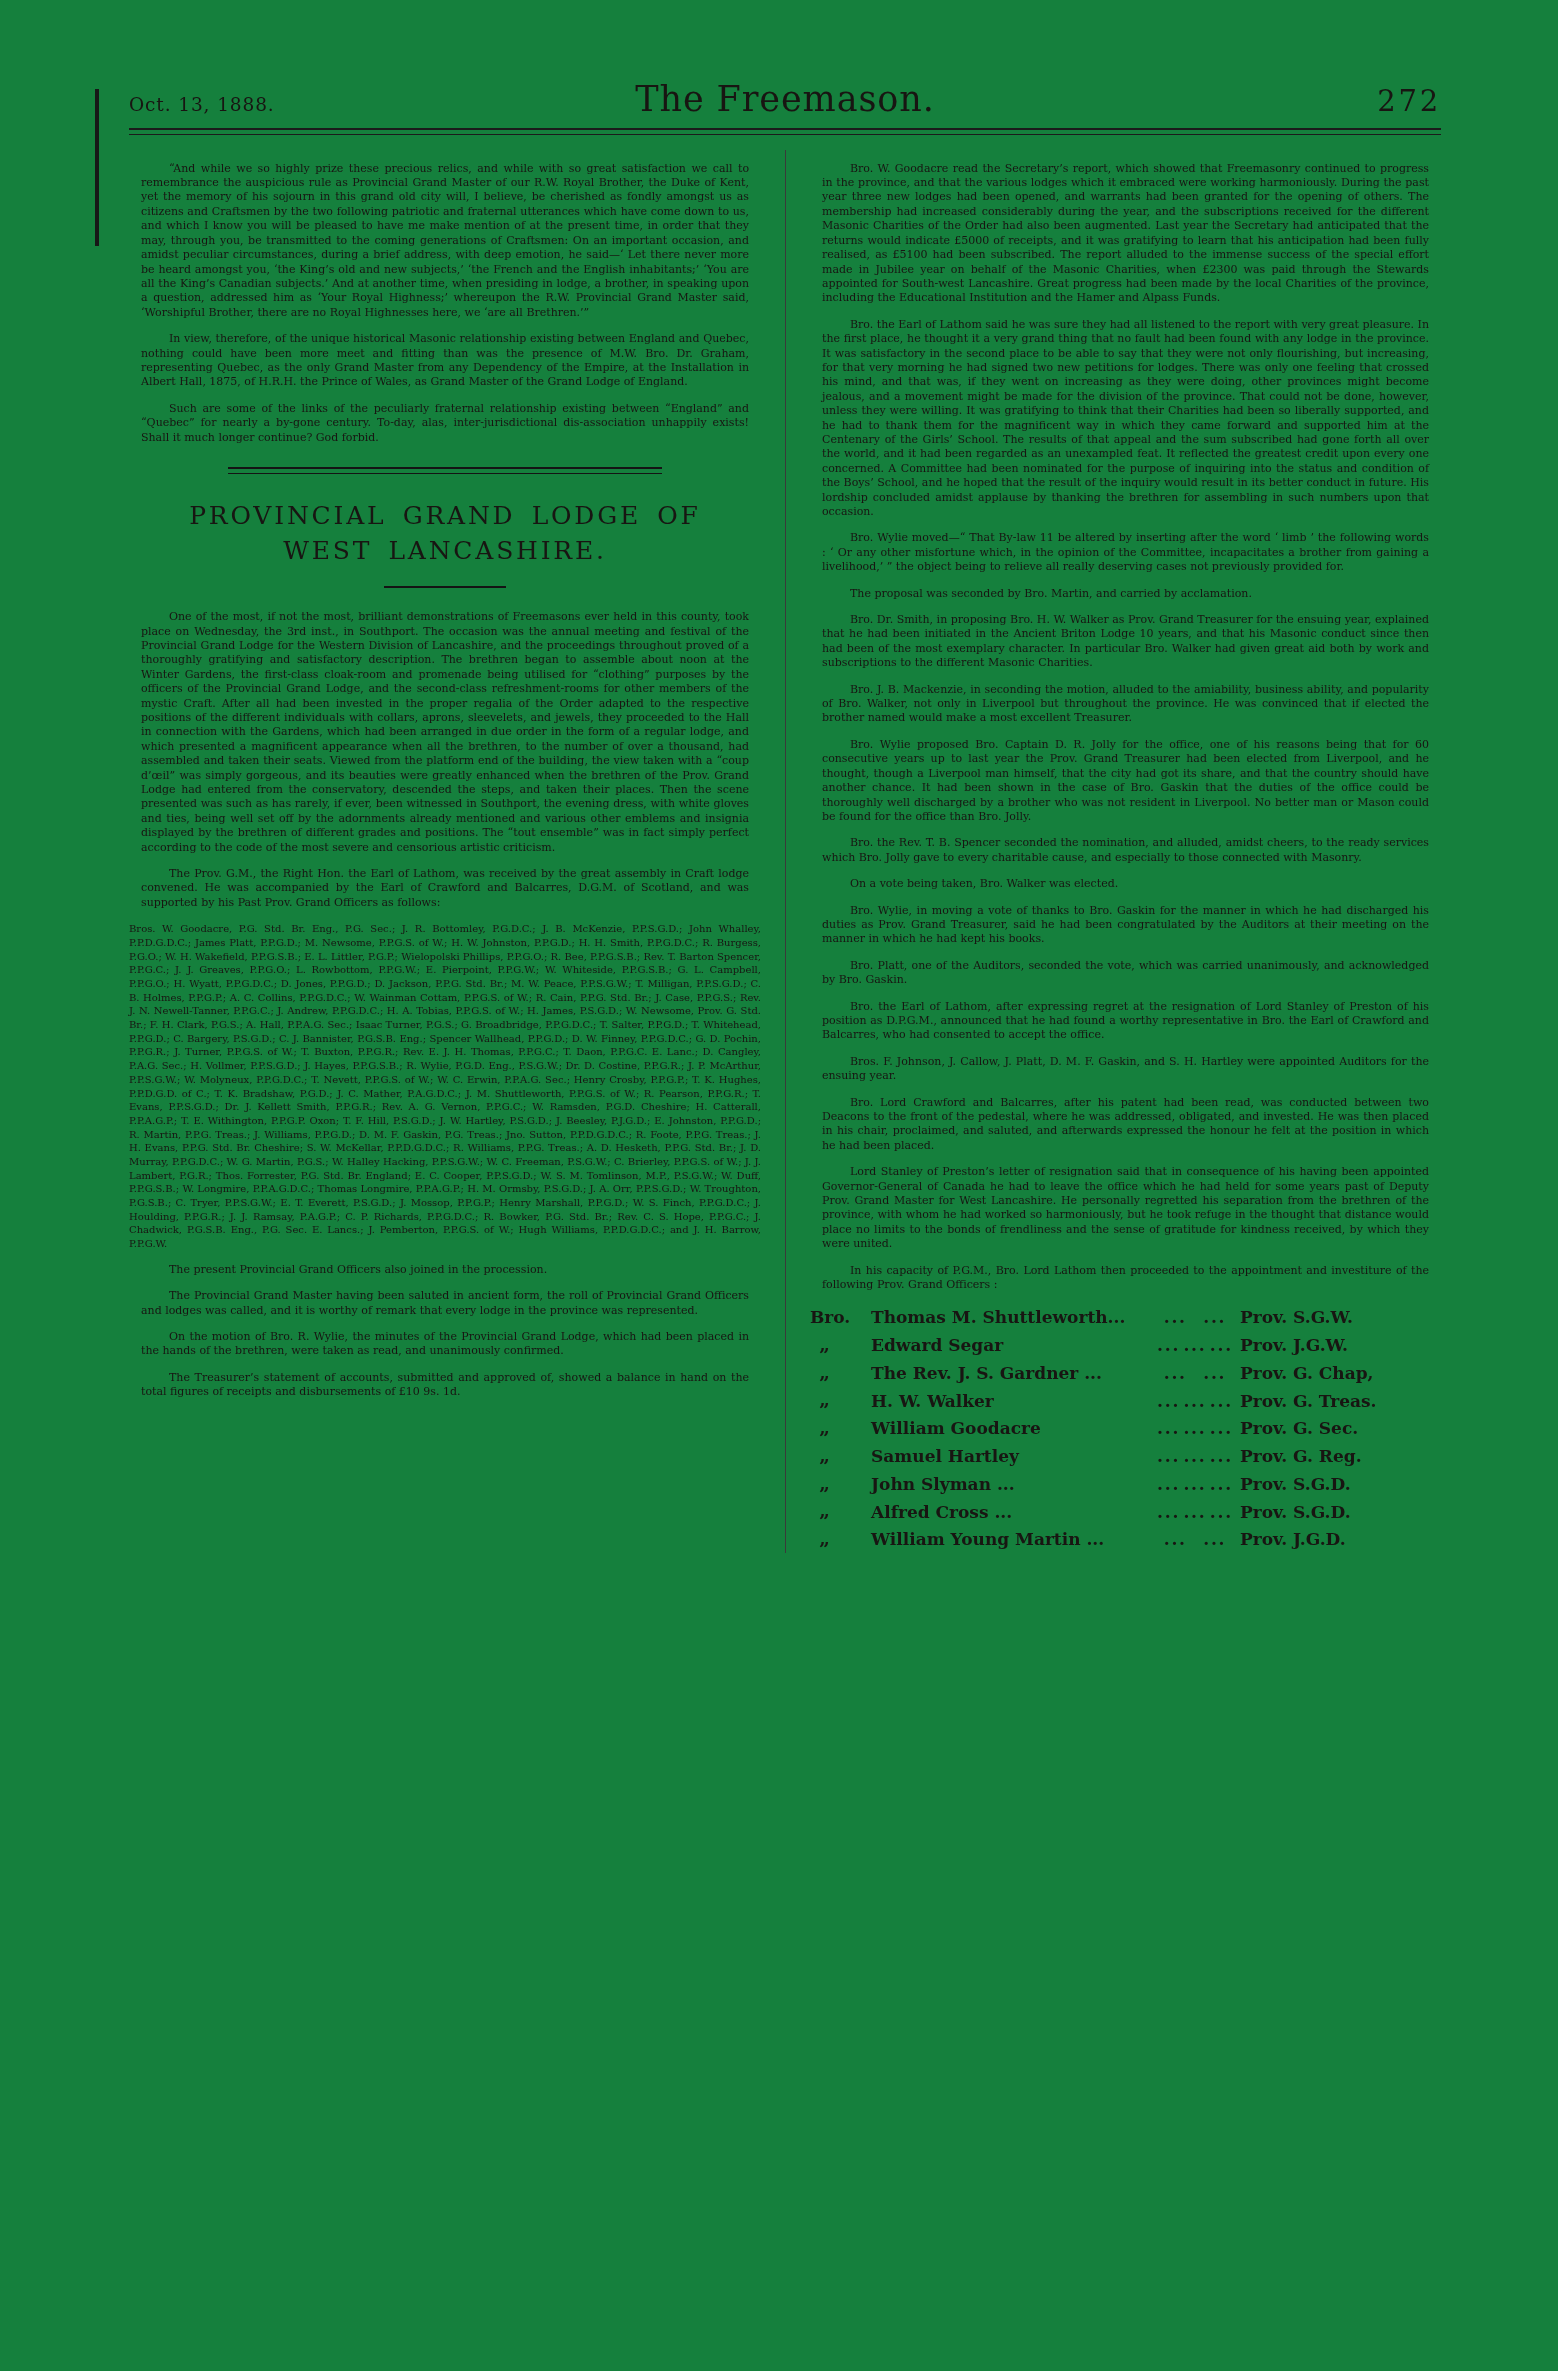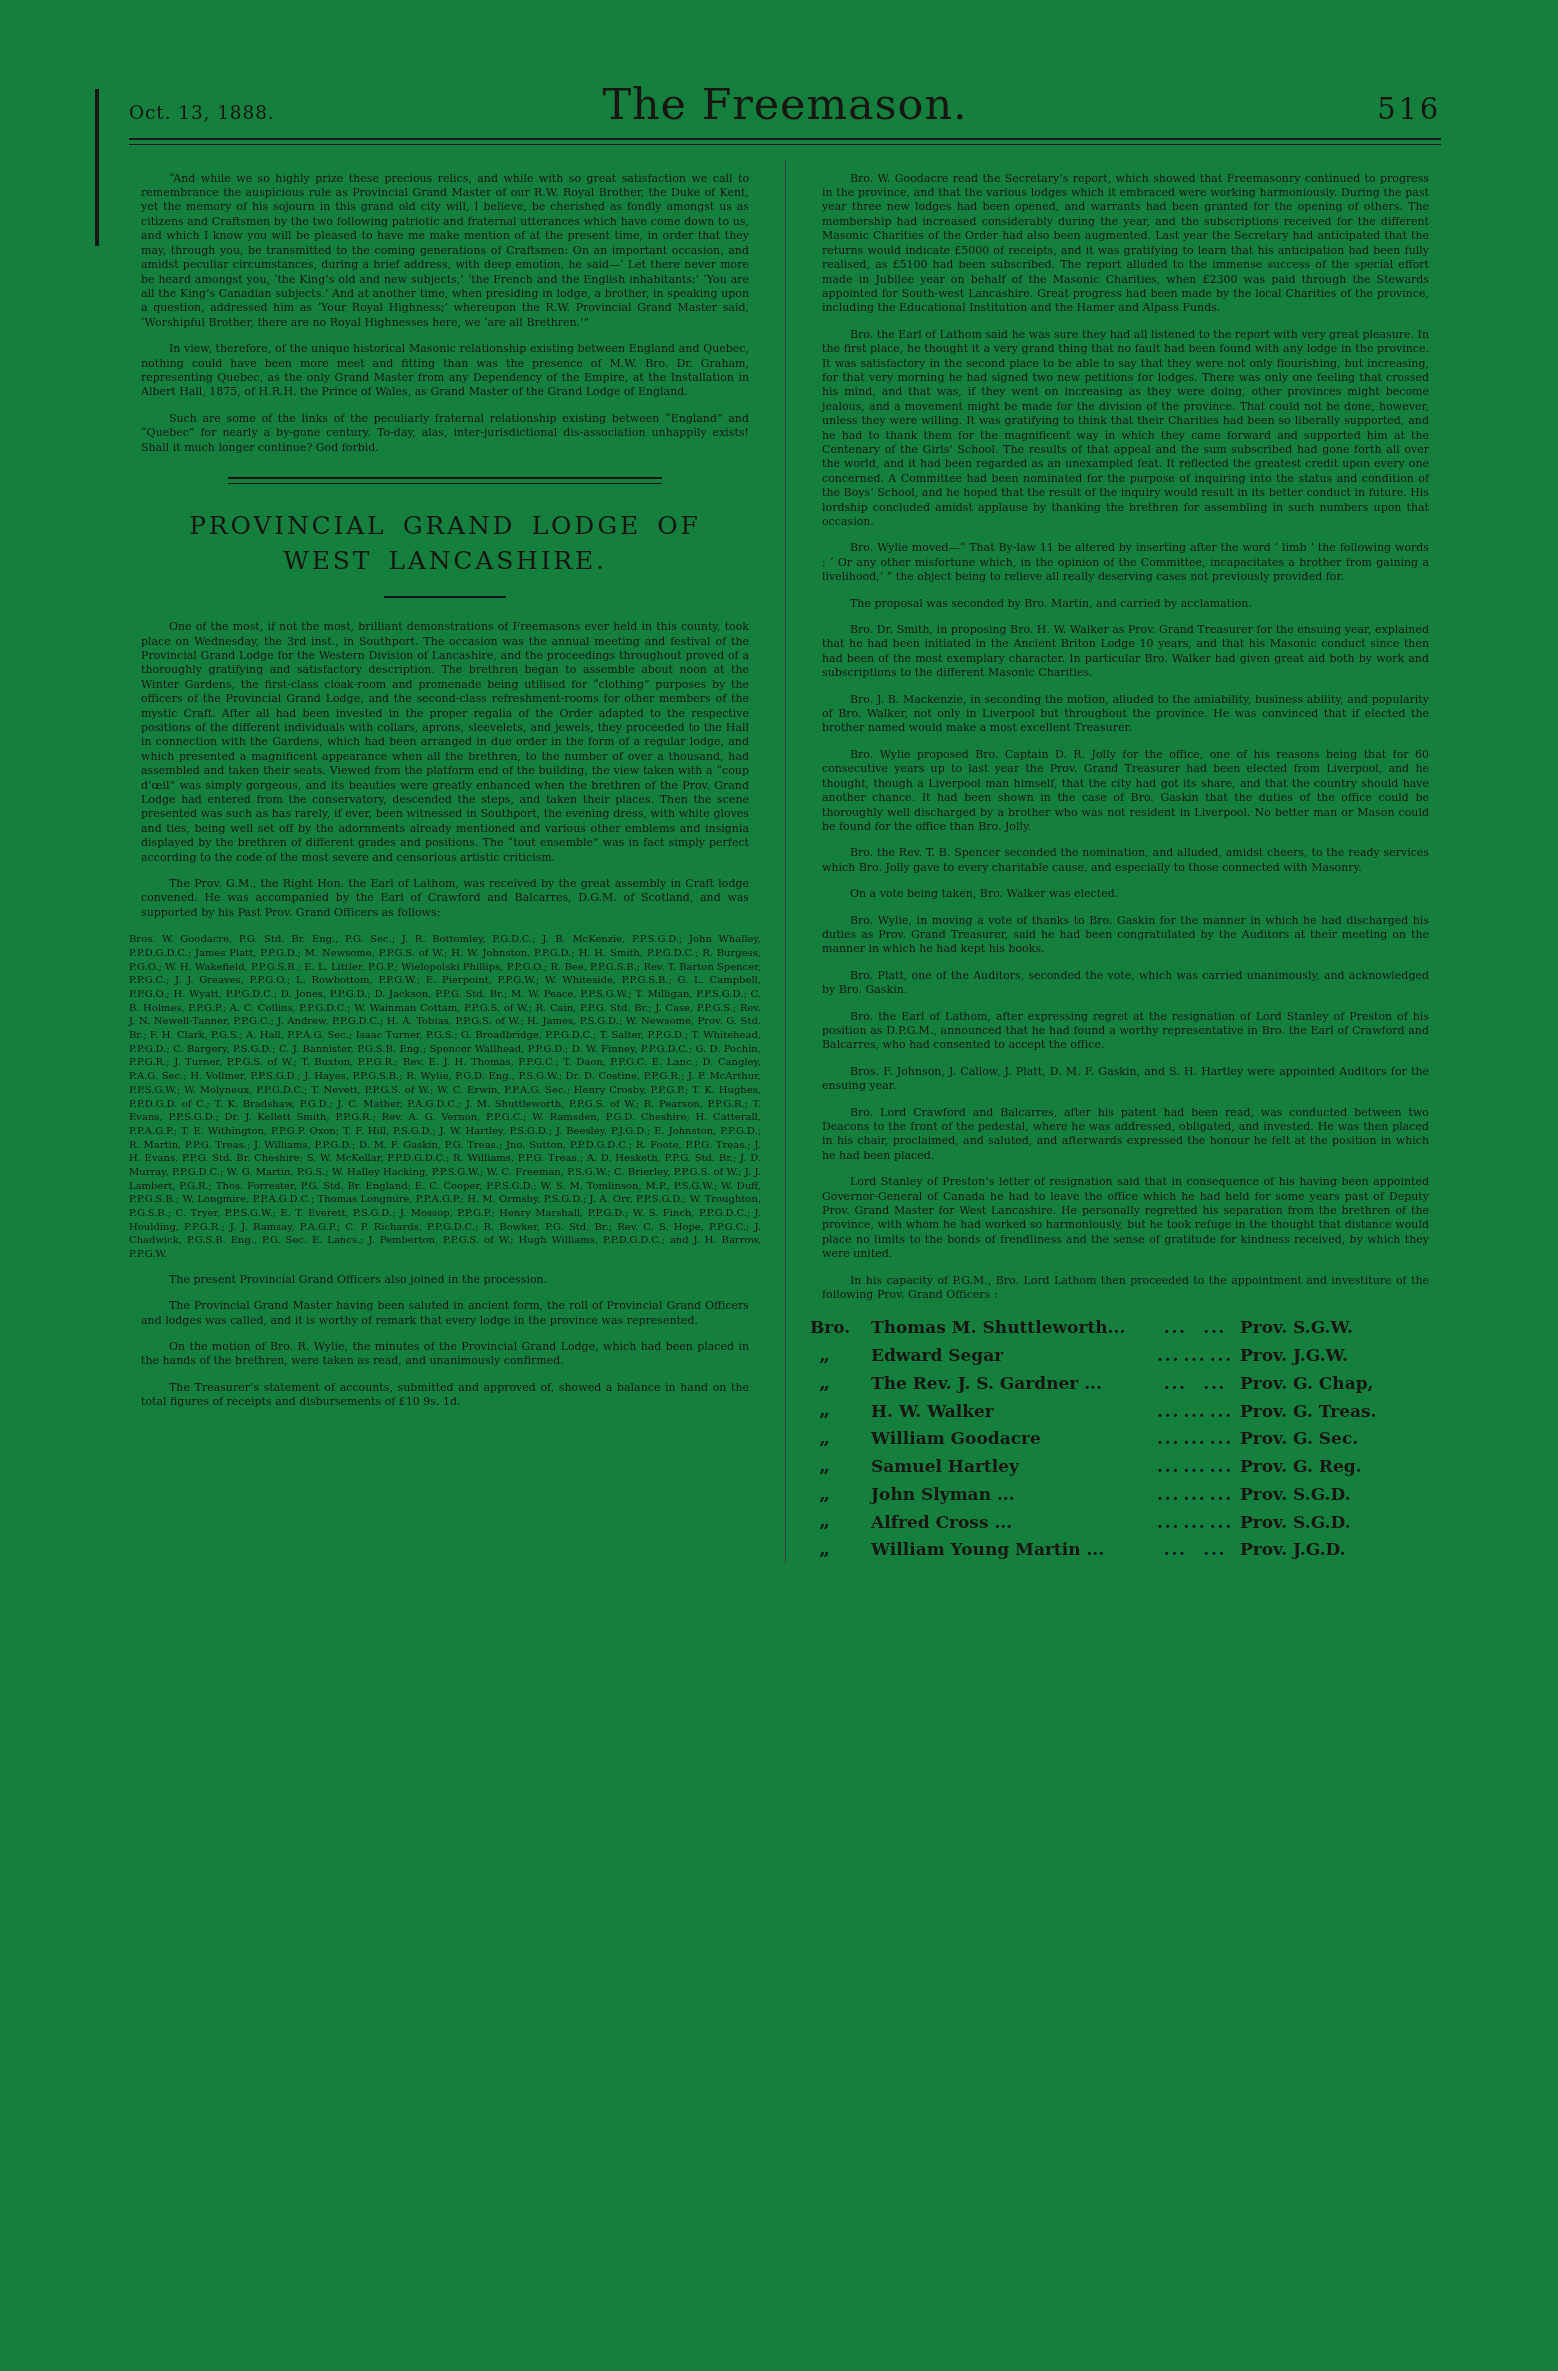--- a/index.html
+++ b/index.html
@@ -11,21 +11,21 @@
     box-sizing:border-box;
     padding:79px 118px 37px 129px;
     font-family:"DejaVu Serif", "Liberation Serif", serif;
     color:#181512;
     overflow:hidden;
   }
   .fold-mark { position:absolute; left:95px; top:89px; width:3.7px; height:157px; background:#171717; }
 
   .masthead { display:flex; align-items:baseline; }
   .issue-date { width:305px; font-size:18.5px; letter-spacing:0.9px; white-space:nowrap; }
-  .paper-title { flex:1; text-align:center; font-size:43px; letter-spacing:0.9px; }
+  .paper-title { flex:1; text-align:center; font-size:35px; letter-spacing:0.9px; }
   .page-number { width:305px; text-align:right; font-size:29px; letter-spacing:2.8px; }
 
   .header-rule { margin-top:9.2px; height:3.7px; border-top:2.8px solid #1b1b1b; border-bottom:0.9px solid #1b1b1b; }
 
   .columns { display:flex; margin-top:14.8px; align-items:stretch; }
   .col { width:50%; box-sizing:border-box; }
   .col-left  { padding-right:24px; }
   .col-right { padding-left:24px; border-left:0.9px solid #3a3a3a; }
 
   .para { margin:12px; font-size:11px; line-height:1.31; text-align:justify; text-indent:28px; }
@@ -46,21 +46,21 @@
 </style>
 </head>
 <body>
 
 <div class="page">
   <div class="fold-mark"></div>
 
   <div class="masthead">
     <div class="issue-date">Oct. 13, 1888.</div>
     <div class="paper-title">The Freemason.</div>
-    <div class="page-number">516</div>
+    <div class="page-number">272</div>
   </div>
 
   <div class="header-rule"></div>
 
   <div class="columns">
 
     <div class="col col-left">
       <p class="para">“And while we so highly prize these precious relics, and while with so great satisfaction we call to remembrance the auspicious rule as Provincial Grand Master of our R.W. Royal Brother, the Duke of Kent, yet the memory of his sojourn in this grand old city will, I believe, be cherished as fondly amongst us as citizens and Craftsmen by the two following patriotic and fraternal utterances which have come down to us, and which I know you will be pleased to have me make mention of at the present time, in order that they may, through you, be transmitted to the coming generations of Craftsmen:  On an important occasion, and amidst peculiar circumstances, during a brief address, with deep emotion, he said—‘ Let there never more be heard amongst you, ‘the King’s old and new subjects,’ ‘the French and the English inhabitants;’ ‘You are all the King’s Canadian subjects.’  And at another time, when presiding in lodge, a brother, in speaking upon a question, addressed him as ‘Your Royal Highness;’ whereupon the R.W. Provincial Grand Master said, ‘Worshipful Brother, there are no Royal Highnesses here, we ‘are all Brethren.’”</p>
       <p class="para">In view, therefore, of the unique historical Masonic relationship existing between England and Quebec, nothing could have been more meet and fitting than was the presence of M.W. Bro. Dr. Graham, representing Quebec, as the only Grand Master from any Dependency of the Empire, at the Installation in Albert Hall, 1875, of H.R.H. the Prince of Wales, as Grand Master of the Grand Lodge of England.</p>
       <p class="para">Such are some of the links of the peculiarly fraternal relationship existing between “England” and “Quebec” for nearly a by-gone century.  To-day, alas, inter-jurisdictional dis-association unhappily exists!  Shall it much longer continue?  God forbid.</p>

